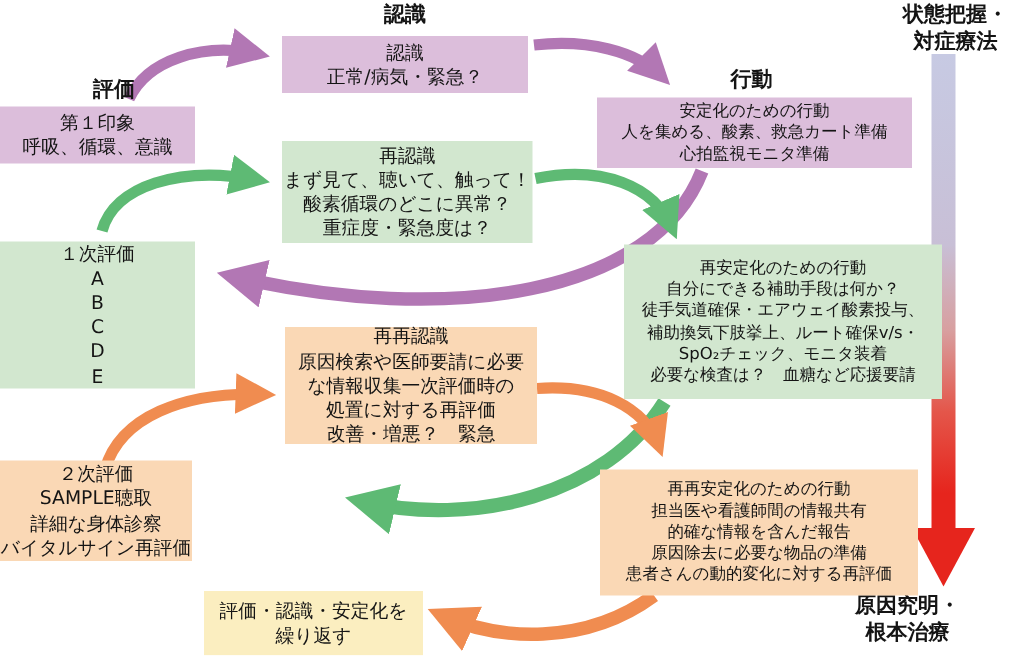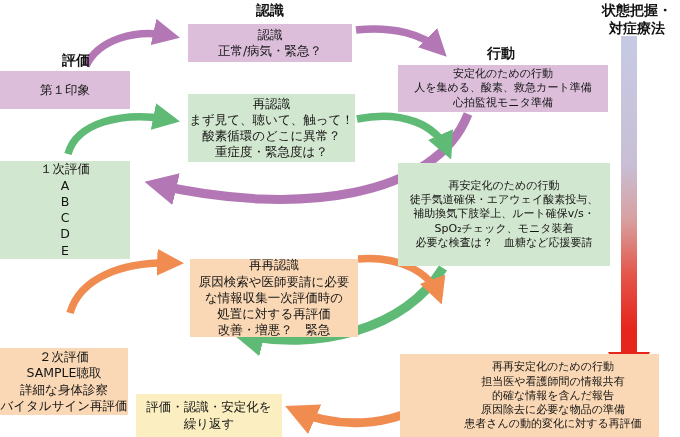--- a/index.html
+++ b/index.html
@@ -14,21 +14,21 @@
     font-family:"DejaVu Sans",sans-serif; color:var(--text);
   }
   .box{
     position:absolute; display:flex; flex-direction:column; justify-content:center;
     align-items:center; text-align:center; font-size:12.5px; line-height:1.3;
     white-space:nowrap;
   }
   .box.small{font-size:11px;}
   .purple{background:var(--box-purple);}
   .green{background:var(--box-green);}
-  .orange{background:var(--box-orange);margin-top:41px;}
+  .orange{background:var(--box-orange);}
   .pink{background:var(--box-pink);}
   .yellow{background:var(--box-yellow);text-align:right;}
   .lbl{
     position:absolute; font-weight:bold; font-size:14px; text-align:center;
     line-height:1.25; white-space:nowrap;
   }
   svg.arrows{position:absolute; left:0; top:0; pointer-events:none;}
   .ap{stroke:var(--arrow-purple); fill:none;}
   .ag{stroke:var(--arrow-green); fill:none;}
   .ao{stroke:var(--arrow-orange); fill:none;}
@@ -85,20 +85,21 @@
     <div>状態把握・</div>
     <div>対症療法</div>
   </div>
   <div class="lbl" style="left:562px; top:397px; width:86px;font-family:Liberation Mono, monospace;">
     <div>原因究明・</div>
     <div>根本治療</div>
   </div>
 
   <div class="box purple" style="left:0; top:71px; width:130px; height:38px;">
     <div>第１印象</div>
+    <div>呼吸、循環、意識</div>
   </div>
 
   <div class="box purple" style="left:188px; top:24px; width:164px; height:38px;">
     <div>認識</div>
     <div>正常/病気・緊急？</div>
   </div>
 
   <div class="box purple small" style="left:398px; top:65px; width:210px; height:47px;">
     <div>安定化のための行動</div>
     <div>人を集める、酸素、救急カート準備</div>
@@ -114,22 +115,23 @@
 
   <div class="box green" style="left:0; top:161px; width:130px; height:98px;">
     <div>１次評価</div>
     <div>A</div>
     <div>B</div>
     <div>C</div>
     <div>D</div>
     <div>E</div>
   </div>
 
-  <div class="box green small" style="left:398px; top:163px; width:212px; height:103px;text-align:center;">
+  <div class="box green small" style="left:416px; top:163px; width:212px; height:103px;text-align:center;">
     <div>再安定化のための行動</div>
+    <div>自分にできる補助手段は何か？</div>
     <div>徒手気道確保・エアウェイ酸素投与、</div>
     <div>補助換気下肢挙上、ルート確保v/s・</div>
     <div>SpO₂チェック、モニタ装着</div>
     <div>必要な検査は？　血糖など応援要請</div>
   </div>
 
   <div class="box orange" style="left:190px; top:218px; width:168px; height:78px;">
     <div>再再認識</div>
     <div>原因検索や医師要請に必要</div>
     <div>な情報収集一次評価時の</div>
@@ -137,21 +139,21 @@
     <div>改善・増悪？　緊急</div>
   </div>
 
   <div class="box orange" style="left:0; top:307px; width:128px; height:67px;">
     <div>２次評価</div>
     <div>SAMPLE聴取</div>
     <div>詳細な身体診察</div>
     <div>バイタルサイン再評価</div>
   </div>
 
-  <div class="box orange small" style="left:400px; top:313px; width:212px; height:84px;padding-left:47px;">
+  <div class="box orange small" style="left:400px; top:313px; width:212px; height:84px;">
     <div>再再安定化のための行動</div>
     <div>担当医や看護師間の情報共有</div>
     <div>的確な情報を含んだ報告</div>
     <div>原因除去に必要な物品の準備</div>
     <div>患者さんの動的変化に対する再評価</div>
   </div>
 
 
   <div class="box yellow" style="left:136px; top:394px; width:146px; height:43px;">
     <div>評価・認識・安定化を</div>

